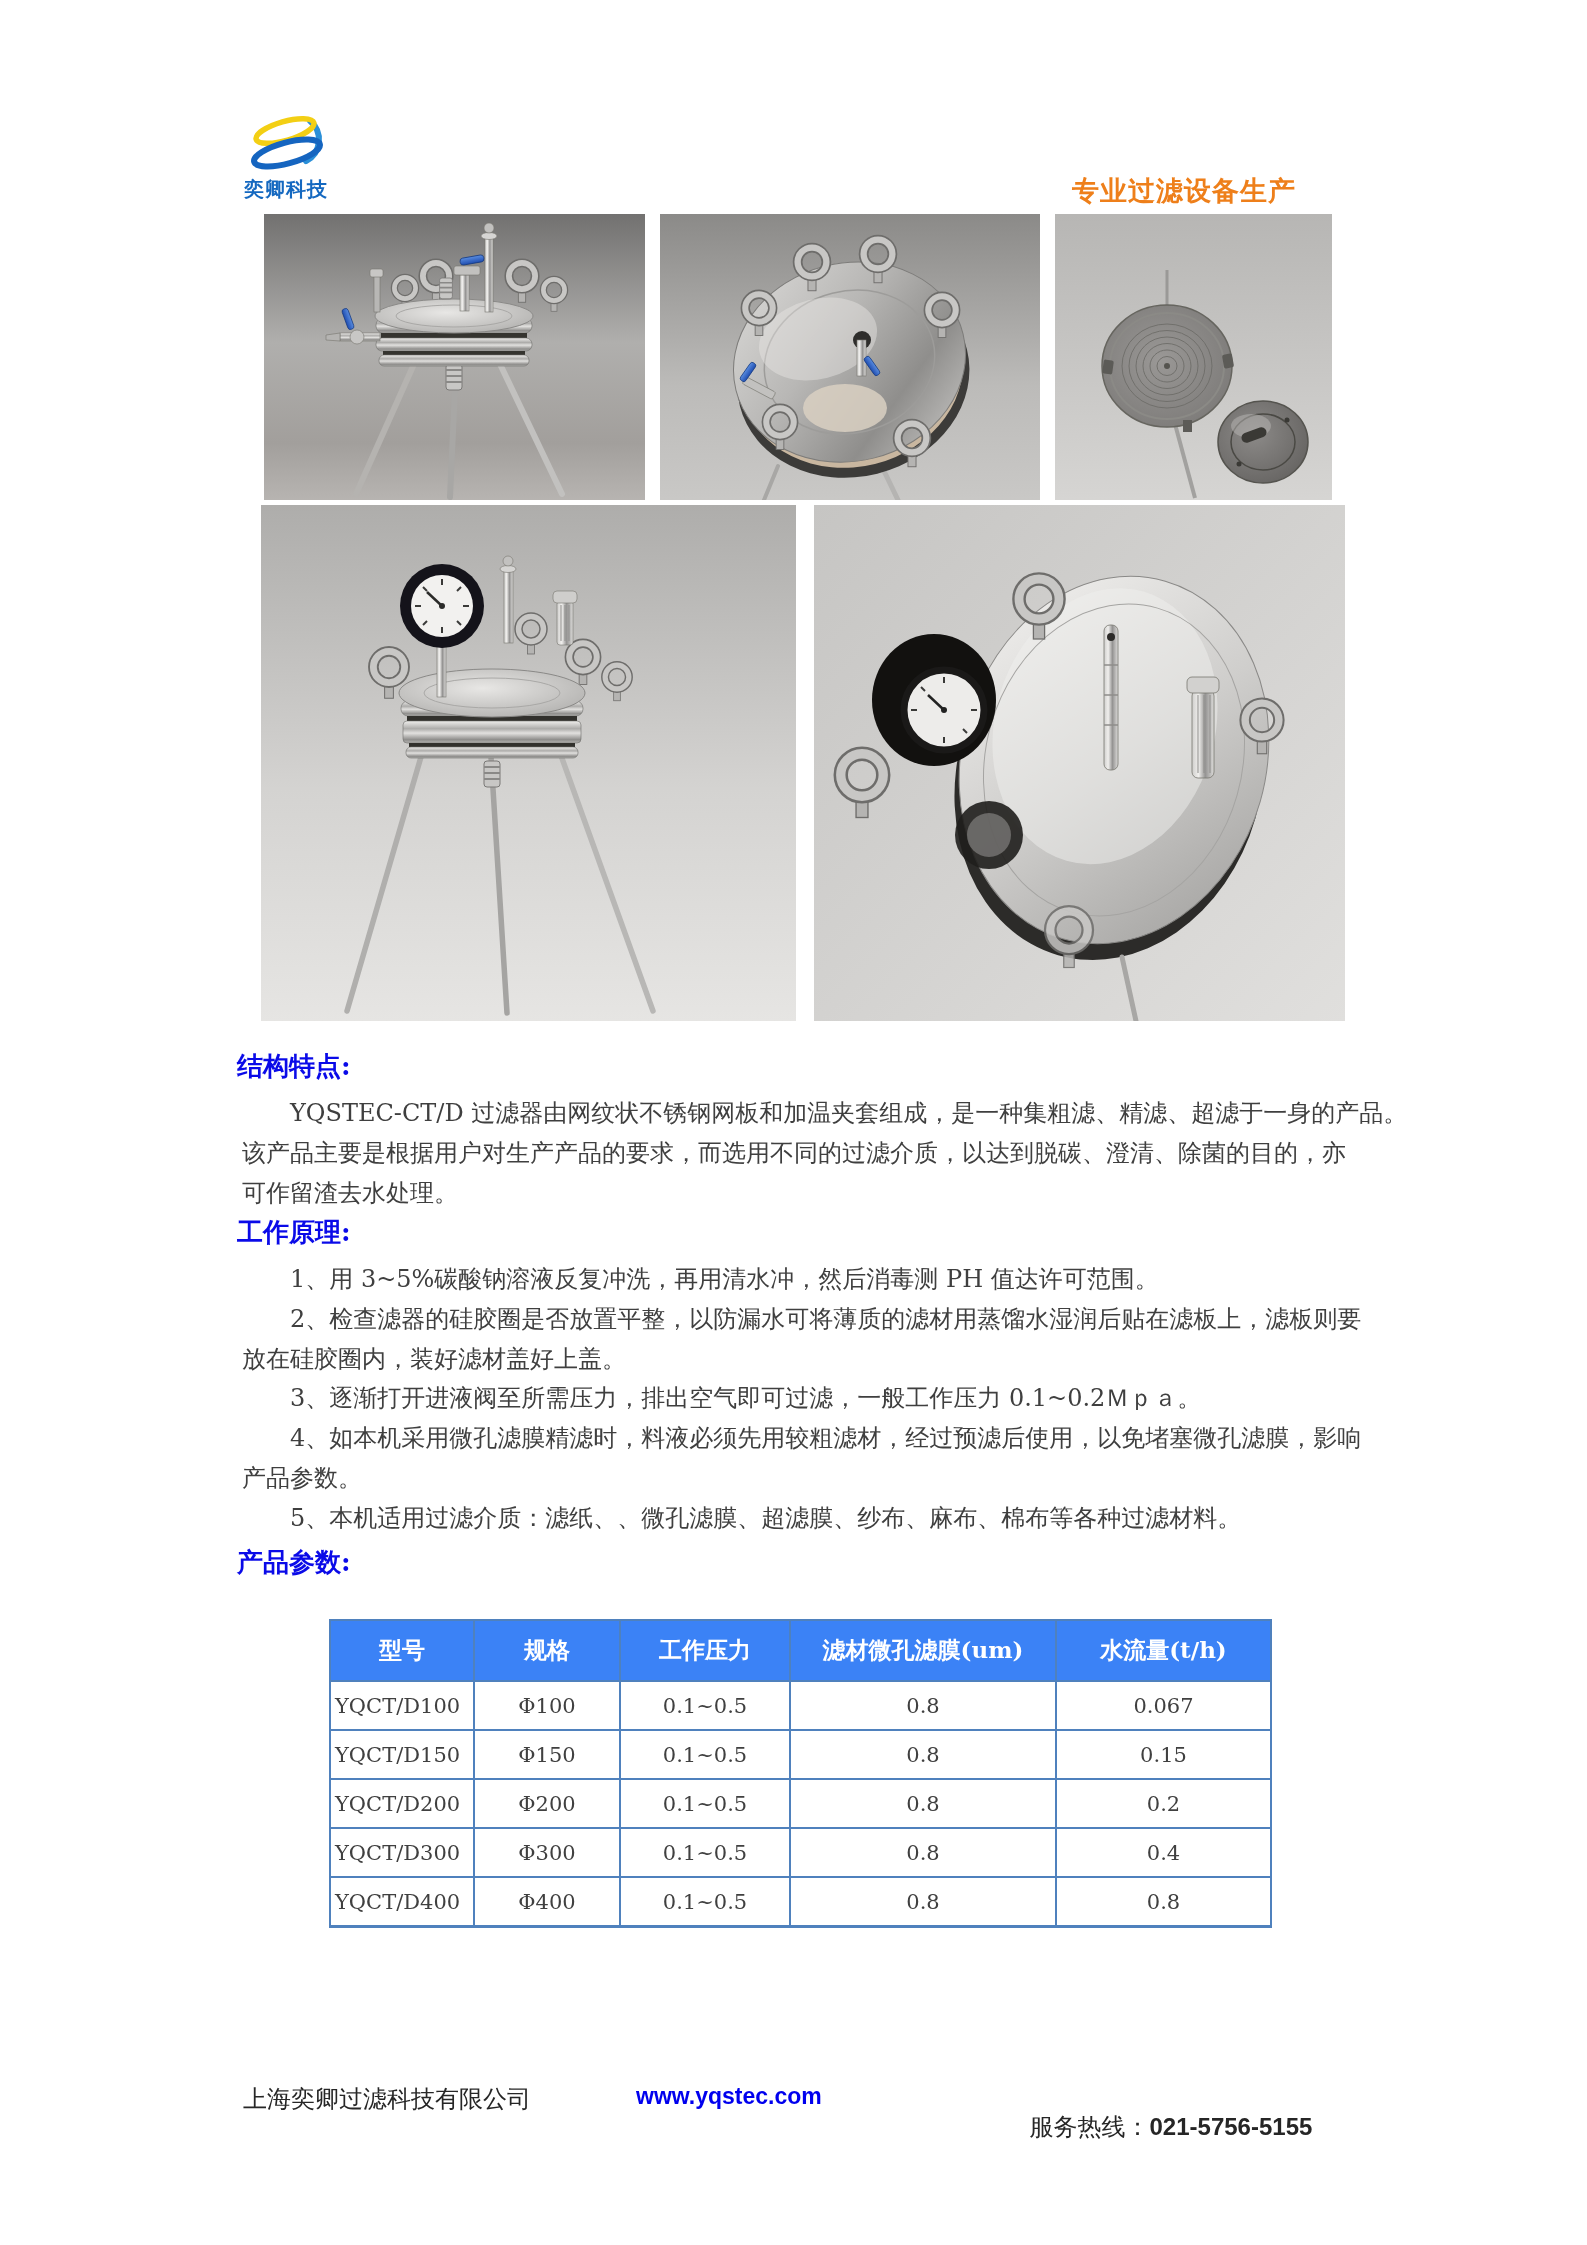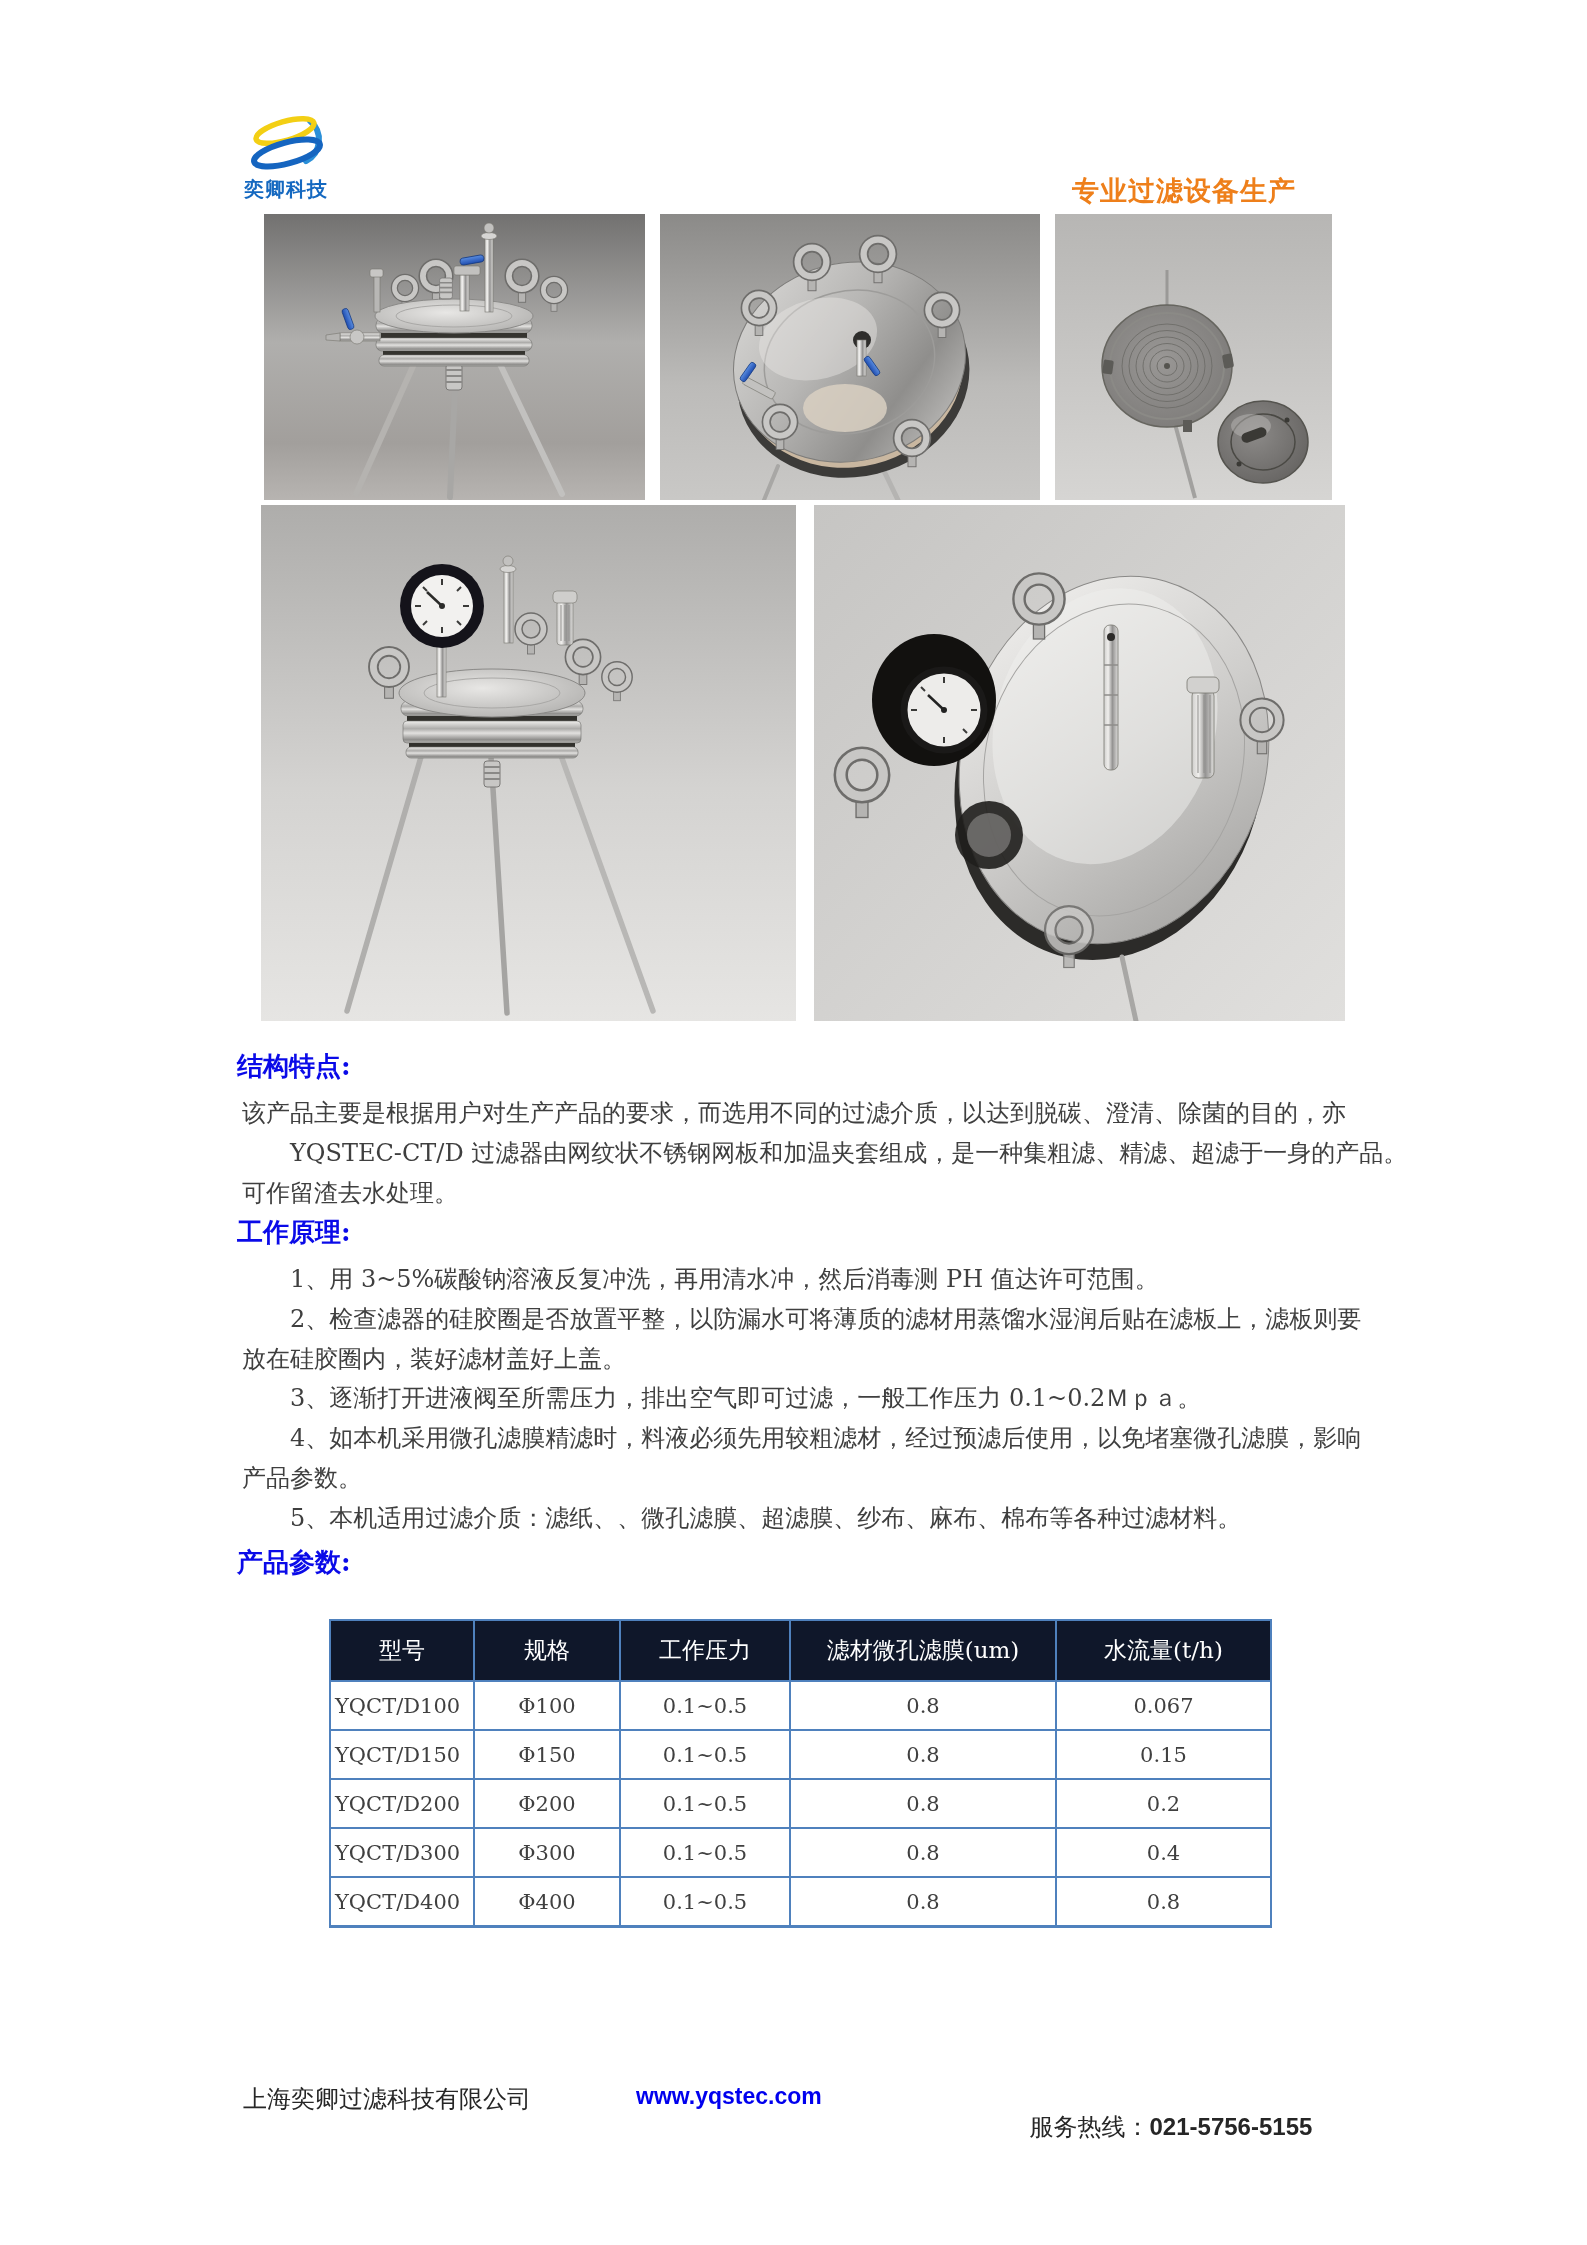--- a/index.html
+++ b/index.html
@@ -12,21 +12,21 @@
   .tagline{position:absolute;left:1072px;top:173px;font-weight:bold;font-size:27px;color:#ee7f1a;
            letter-spacing:1px;white-space:pre;}
   .bodyblock{position:absolute;color:#3f3f3f;font-size:24px;}
   .tline{line-height:39.8px;white-space:pre;}
   .ind{padding-left:48px;}
   .brandtext{position:absolute;left:234px;top:176px;width:104px;text-align:center;font-weight:bold;
              font-size:20px;color:#1468c0;letter-spacing:1px;white-space:pre;}
   
   #spec-table{position:absolute;left:329px;top:1619px;width:941px;border-collapse:collapse;
               table-layout:fixed;color:#404040;}
-  #spec-table th{background:#0f172a;color:#ffffff;font-weight:normal;font-size:23px;height:57px;
+  #spec-table th{background:#3b82f6;color:#ffffff;font-weight:bold;font-size:23px;height:57px;
                  border:2px solid #4f81bd;text-align:center;}
   #spec-table td{font-size:21px;height:45px;border:2px solid #4f81bd;text-align:center;
                  background:#ffffff;}
   #spec-table td.c0{text-align:left;padding-left:4px;}
   #spec-table tr:last-child td{border-bottom-width:3px;}
   
   .footer-item{position:absolute;top:2083px;font-size:24px;color:#262626;white-space:pre;}
   #footer-site{color:#0000ee;font-family:"Liberation Sans","DejaVu Sans",sans-serif;font-weight:bold;font-size:23px;cursor:pointer;}
   #footer-hot .num{font-weight:bold;font-family:"Liberation Sans","DejaVu Sans",sans-serif;}
 </style>
@@ -290,22 +290,22 @@
     <path d="M290,160 H304 M290,190 H304 M290,220 H304" stroke="#8e8d8b" stroke-width="1.5"></path>
     <rect x="378" y="185" width="22" height="88" rx="6" fill="url(#gMetalV)" stroke="#77766f" stroke-width="0.8"></rect>
     <rect x="373" y="172" width="32" height="16" rx="5" fill="#d2d1cf" stroke="#77766f" stroke-width="0.8"></rect>
     <path d="M384,190 V268 M390,190 V268 M396,190 V268" stroke="#8e8d8b" stroke-width="1"></path>
   </svg>
   </div>
 
   <div class="bluehead" style="left:237px;top:1051px">结构特点:</div>
 
   <div class="bodyblock" style="left:242px;top:1094px">
+      <div class="tline ind">YQSTEC-CT/D 过滤器由网纹状不锈钢网板和加温夹套组成，是一种集粗滤、精滤、超滤于一身的产品。</div>
       <div class="tline">该产品主要是根据用户对生产产品的要求，而选用不同的过滤介质，以达到脱碳、澄清、除菌的目的，亦</div>
-      <div class="tline ind">YQSTEC-CT/D 过滤器由网纹状不锈钢网板和加温夹套组成，是一种集粗滤、精滤、超滤于一身的产品。</div>
       <div class="tline">可作留渣去水处理。</div>
     </div>
 
   <div class="bluehead" style="left:237px;top:1217px">工作原理:</div>
 
   <div class="bodyblock" style="left:242px;top:1260px">
       <div class="tline ind">1、用 3~5%碳酸钠溶液反复冲洗，再用清水冲，然后消毒测 PH 值达许可范围。</div>
       <div class="tline ind">2、检查滤器的硅胶圈是否放置平整，以防漏水可将薄质的滤材用蒸馏水湿润后贴在滤板上，滤板则要</div>
       <div class="tline">放在硅胶圈内，装好滤材盖好上盖。</div>
       <div class="tline ind">3、逐渐打开进液阀至所需压力，排出空气即可过滤，一般工作压力 0.1~0.2Ｍｐａ。</div>

